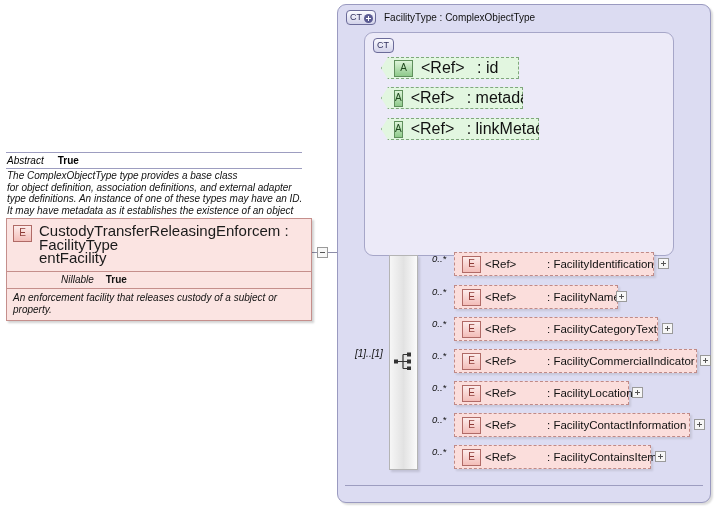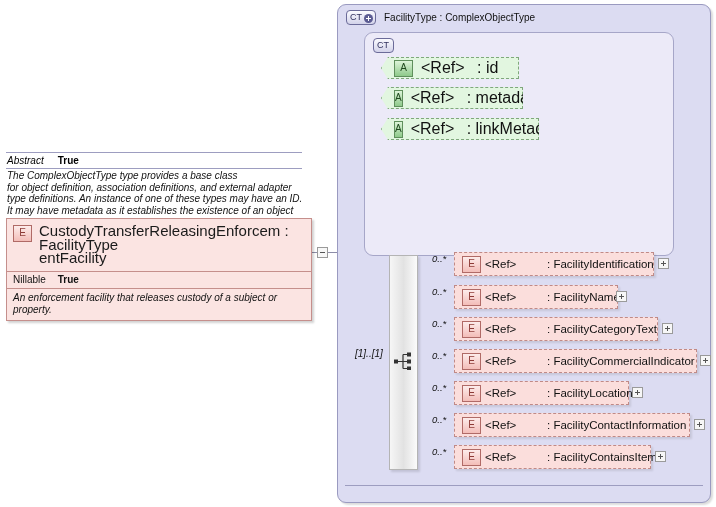--- a/index.html
+++ b/index.html
@@ -31,21 +31,21 @@
     background:linear-gradient(#fdeceb,#f3bdb8);
     border:1px solid #b06a66;
     color:#8d3b37;
     font-size:10px;line-height:13px;text-align:center;
     font-family:"Liberation Sans", sans-serif;
     margin-top:1px;
   }
   .elem-title{font-size:15px;line-height:13.5px;color:#1b1b1b;}
   .sep-line{height:1px;background:#c58f8c;margin:0;}
   .prop-row{display:flex;gap:12px;padding:2px 6px 3px 6px;font-size:10px;}
-  .prop-key{color:#111;}
+  .prop-key{font-style:italic;color:#111;margin-left:48px;}
   .prop-val{font-weight:bold;color:#111;font-size:10px;}
   .desc-row{padding:3px 6px 4px 6px;font-style:italic;font-size:10px;color:#111;line-height:12px;}
 
   
   .minus-box{
     position:absolute;left:317px;top:247px;width:11px;height:11px;
     background:#f7f7f7;border:1px solid #9a9a9a;box-sizing:border-box;
   }
   .minus-box::before{
     content:"";position:absolute;left:2px;top:4px;width:5px;height:1px;background:#555;

